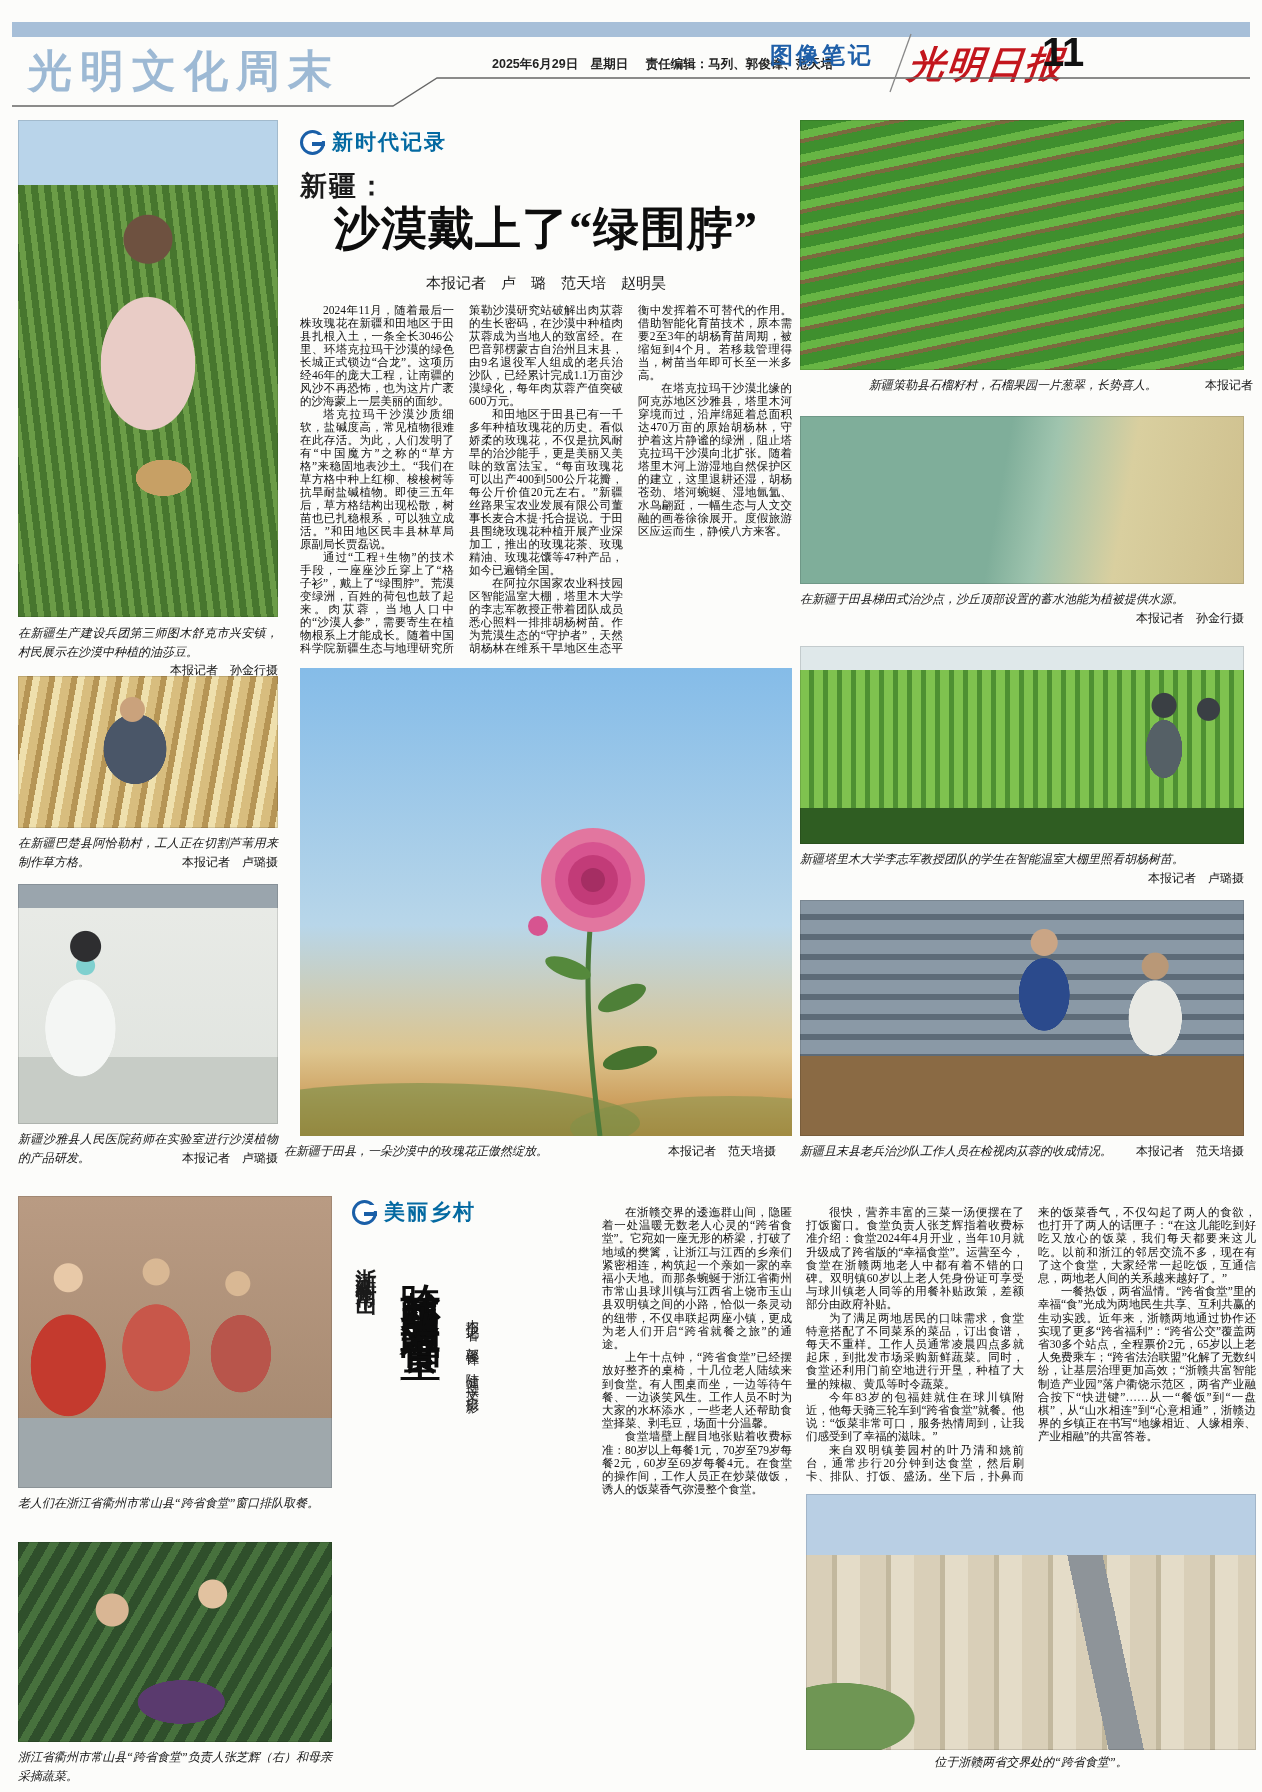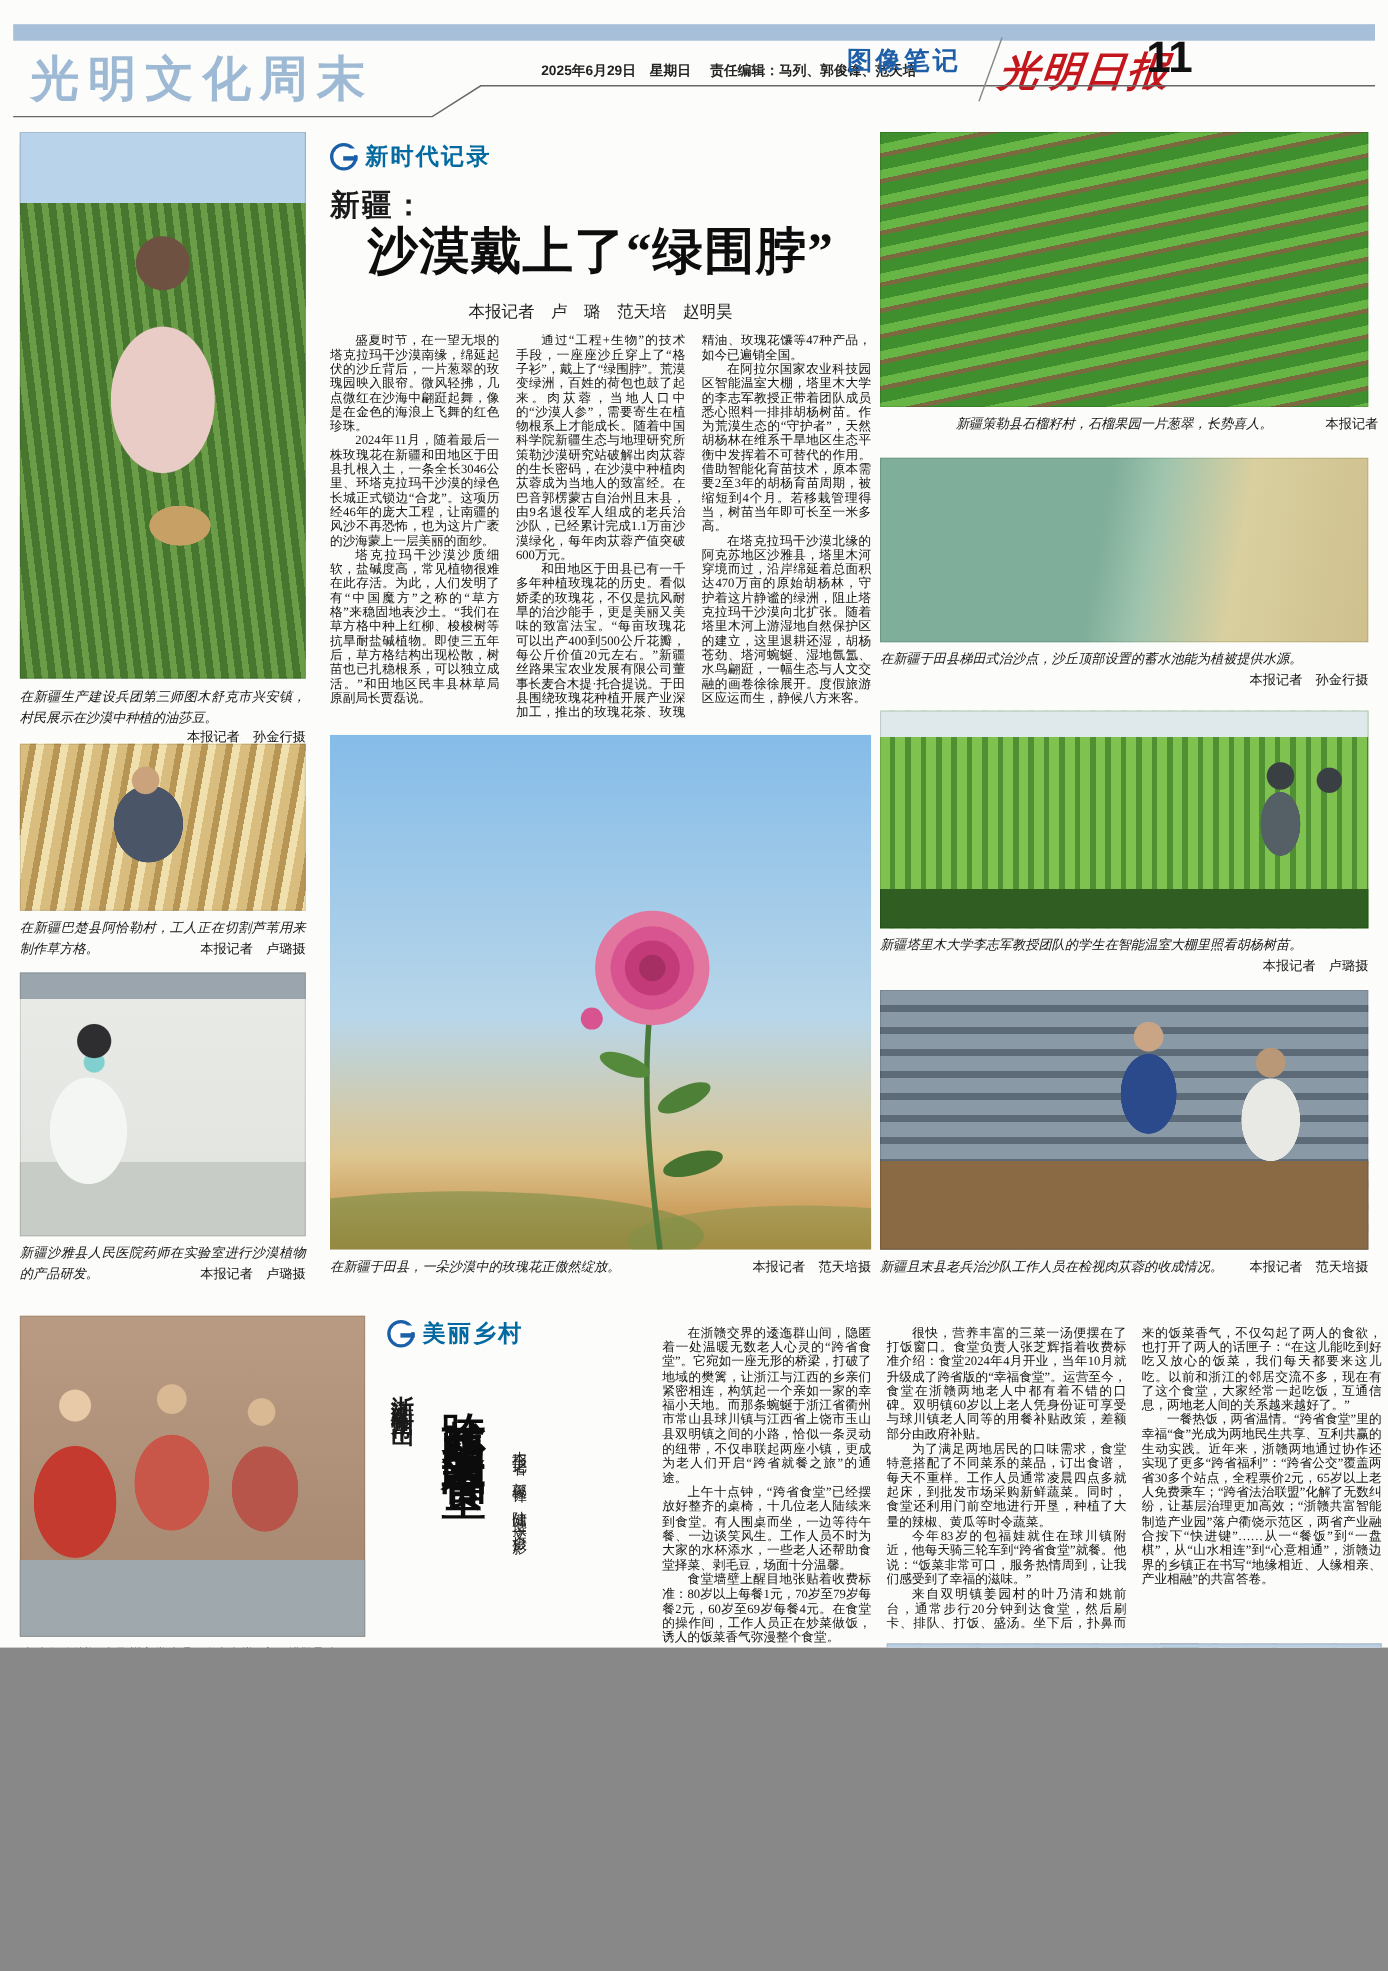--- a/index.html
+++ b/index.html
@@ -1,16 +1,16 @@
 <!DOCTYPE html>
 <html><head>
 <meta charset="utf-8">
 <style>
   html,body{margin:0;padding:0;background:#888;}
-  #page{position:relative;width:1262px;height:1498px;background:#fcfcfa;margin:0 auto;
+  #page{position:relative;width:1262px;height:1792px;background:#fcfcfa;margin:0 auto;
         font-family:"Liberation Serif","DejaVu Serif",serif;color:#1a1a1a;overflow:hidden;}
   .abs{position:absolute;}
   
   .topbar{left:12px;top:22px;width:1238px;height:15px;background:#a7bfd8;}
   .edition{left:28px;top:42px;font-family:"Liberation Sans","DejaVu Sans",sans-serif;
            font-weight:bold;font-size:44px;color:#9db9d4;letter-spacing:8px;}
   .dateline{left:492px;top:56px;font-size:12.5px;font-weight:bold;font-family:"Liberation Sans",sans-serif;color:#222;}
   .dateline span{margin-right:14px;}
   .sectiontitle{left:770px;top:40px;font-family:"Liberation Sans","DejaVu Sans",sans-serif;
                 font-weight:900;font-size:23px;color:#1f5fa8;letter-spacing:3px;}
@@ -91,21 +91,21 @@
      radial-gradient(ellipse 120px 60px at 8% 88%,#6f9654 0 60%,rgba(0,0,0,0) 61%),
      linear-gradient(78deg,rgba(0,0,0,0) 0 60%,#8e9499 60% 67%,rgba(0,0,0,0) 67%),
      repeating-linear-gradient(90deg,#d9cfb8 0 26px,#c2b89e 26px 31px,#e4dcc8 31px 54px);}
   
   .cap{font-size:12px;line-height:1.55;font-style:italic;color:#141414;text-align:justify;}
   .cap .credit{float:right;font-style:normal;font-weight:normal;
                font-family:"Liberation Sans","DejaVu Sans",sans-serif;font-size:12px;}
   .cap-l1{left:18px;top:624px;width:260px;}
   .cap-l2{left:18px;top:834px;width:260px;}
   .cap-l3{left:18px;top:1130px;width:260px;}
-  .cap-rose{left:300px;top:1142px;width:492px;display:flex;justify-content:space-between;}
+  .cap-rose{left:284px;top:1142px;width:492px;display:flex;justify-content:space-between;}
   .cap-r1{left:836px;top:376px;width:444px;margin-left:33px;}
   .cap-r2{left:800px;top:590px;width:444px;}
   .cap-r3{left:800px;top:850px;width:444px;}
   .cap-r4{left:800px;top:1142px;width:444px;}
   .cap-b1{left:18px;top:1494px;width:314px;}
   .cap-b2{left:18px;top:1748px;width:314px;}
   .cap-b3{text-align:center;margin-top:6px;font-style:italic;font-size:12px;}
   
   .badge-bottom{left:352px;top:1198px;}
   .vtitle{left:352px;top:1252px;height:470px;display:flex;gap:14px;}
@@ -140,21 +140,20 @@
   </svg>
 
   <div class="abs badge" style="left:300px;top:128px;">
     <span class="g-icon"></span>
     <span class="btxt">新时代记录</span>
   </div>
   <div class="abs kicker">新疆：</div>
   <div class="abs headline">沙漠戴上了“绿围脖”</div>
   <div class="abs byline">本报记者　卢　璐　范天培　赵明昊</div>
   <div class="abs bodycols">
-    <p>盛夏时节，在一望无垠的塔克拉玛干沙漠南缘，绵延起伏的沙丘背后，一片葱翠的玫瑰园映入眼帘。微风轻拂，几点微红在沙海中翩跹起舞，像是在金色的海浪上飞舞的红色珍珠。</p>
     <p>2024年11月，随着最后一株玫瑰花在新疆和田地区于田县扎根入土，一条全长3046公里、环塔克拉玛干沙漠的绿色长城正式锁边“合龙”。这项历经46年的庞大工程，让南疆的风沙不再恐怖，也为这片广袤的沙海蒙上一层美丽的面纱。</p>
     <p>塔克拉玛干沙漠沙质细软，盐碱度高，常见植物很难在此存活。为此，人们发明了有“中国魔方”之称的“草方格”来稳固地表沙土。“我们在草方格中种上红柳、梭梭树等抗旱耐盐碱植物。即使三五年后，草方格结构出现松散，树苗也已扎稳根系，可以独立成活。”和田地区民丰县林草局原副局长贾磊说。</p>
     <p>通过“工程+生物”的技术手段，一座座沙丘穿上了“格子衫”，戴上了“绿围脖”。荒漠变绿洲，百姓的荷包也鼓了起来。肉苁蓉，当地人口中的“沙漠人参”，需要寄生在植物根系上才能成长。随着中国科学院新疆生态与地理研究所策勒沙漠研究站破解出肉苁蓉的生长密码，在沙漠中种植肉苁蓉成为当地人的致富经。在巴音郭楞蒙古自治州且末县，由9名退役军人组成的老兵治沙队，已经累计完成1.1万亩沙漠绿化，每年肉苁蓉产值突破600万元。</p>
     <p>和田地区于田县已有一千多年种植玫瑰花的历史。看似娇柔的玫瑰花，不仅是抗风耐旱的治沙能手，更是美丽又美味的致富法宝。“每亩玫瑰花可以出产400到500公斤花瓣，每公斤价值20元左右。”新疆丝路果宝农业发展有限公司董事长麦合木提·托合提说。于田县围绕玫瑰花种植开展产业深加工，推出的玫瑰花茶、玫瑰精油、玫瑰花馕等47种产品，如今已遍销全国。</p>
     <p>在阿拉尔国家农业科技园区智能温室大棚，塔里木大学的李志军教授正带着团队成员悉心照料一排排胡杨树苗。作为荒漠生态的“守护者”，天然胡杨林在维系干旱地区生态平衡中发挥着不可替代的作用。借助智能化育苗技术，原本需要2至3年的胡杨育苗周期，被缩短到4个月。若移栽管理得当，树苗当年即可长至一米多高。</p>
     <p>在塔克拉玛干沙漠北缘的阿克苏地区沙雅县，塔里木河穿境而过，沿岸绵延着总面积达470万亩的原始胡杨林，守护着这片静谧的绿洲，阻止塔克拉玛干沙漠向北扩张。随着塔里木河上游湿地自然保护区的建立，这里退耕还湿，胡杨苍劲、塔河蜿蜒、湿地氤氲、水鸟翩跹，一幅生态与人文交融的画卷徐徐展开。度假旅游区应运而生，静候八方来客。</p>
 
   </div>
 
   <div class="abs photo ph-l1"></div>

